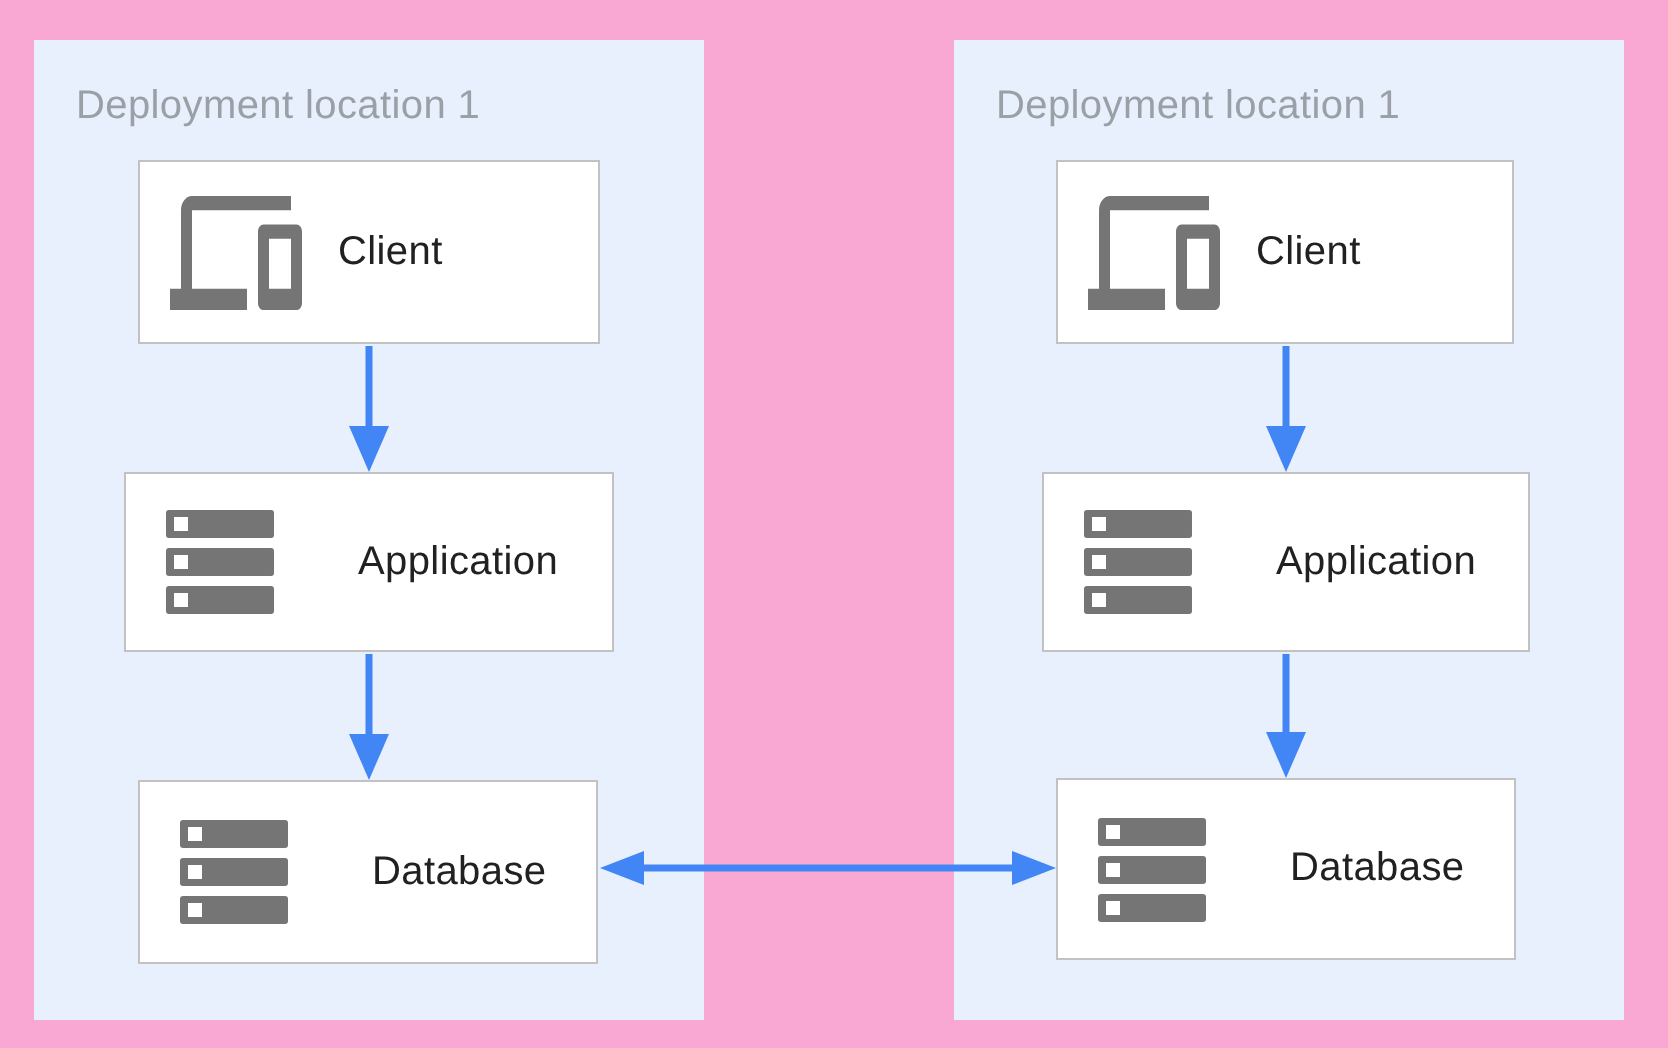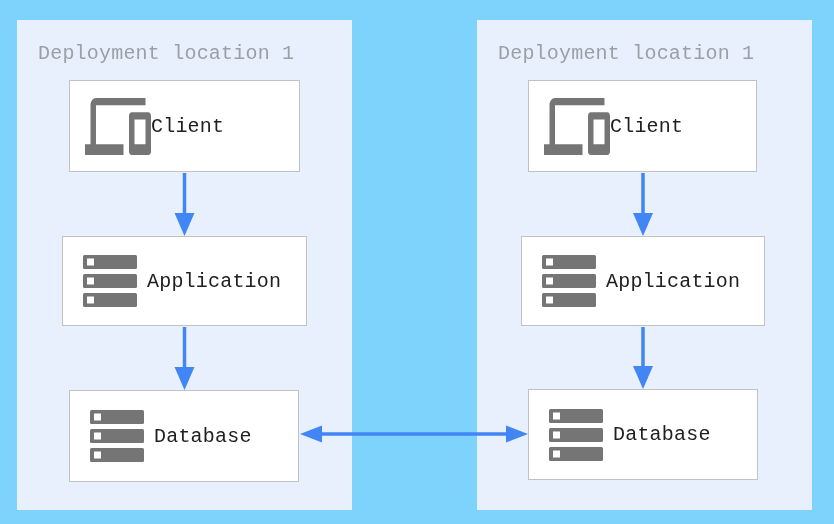--- a/index.html
+++ b/index.html
@@ -1,22 +1,22 @@
 <!DOCTYPE html>
 <html><head>
 <meta charset="utf-8">
 <style>
   html, body { margin: 0; padding: 0; background: #ffffff; }
   * { box-sizing: border-box; }
   .canvas {
     position: relative;
     width: 834px;
     height: 524px;
-    background: #7dd3fc;
-    font-family: Liberation Mono, monospace;
+    background: #f9a8d4;
+    font-family: Liberation Sans, sans-serif;
     overflow: hidden;
   }
   .zone {
     position: absolute;
     top: 20px;
     width: 335px;
     height: 490px;
     background: #E8F0FE;
   }
   .zone--one { left: 17px; }
@@ -31,23 +31,23 @@
     white-space: nowrap;
   }
   .node {
     position: absolute;
     background: #ffffff;
     border: 1px solid #C2C2C2;
     display: flex;
     align-items: center;
   }
   .node--client  { padding-left: 15px; }
-  .node--client .node-label { }
+  .node--client .node-label { margin-left: 18px; }
   .node--server  { padding-left: 20px; }
-  .node--server .node-label { margin-left: 10px; }
+  .node--server .node-label { margin-left: 42px; }
   .node-label {
     font-size: 20px;
     color: #212121;
     letter-spacing: 0.2px;
     white-space: nowrap;
   }
   .icon { flex: none; display: block; }
 
   
   .n-c1 { left: 69px;  top: 80px;  width: 231px; height: 92px; }

